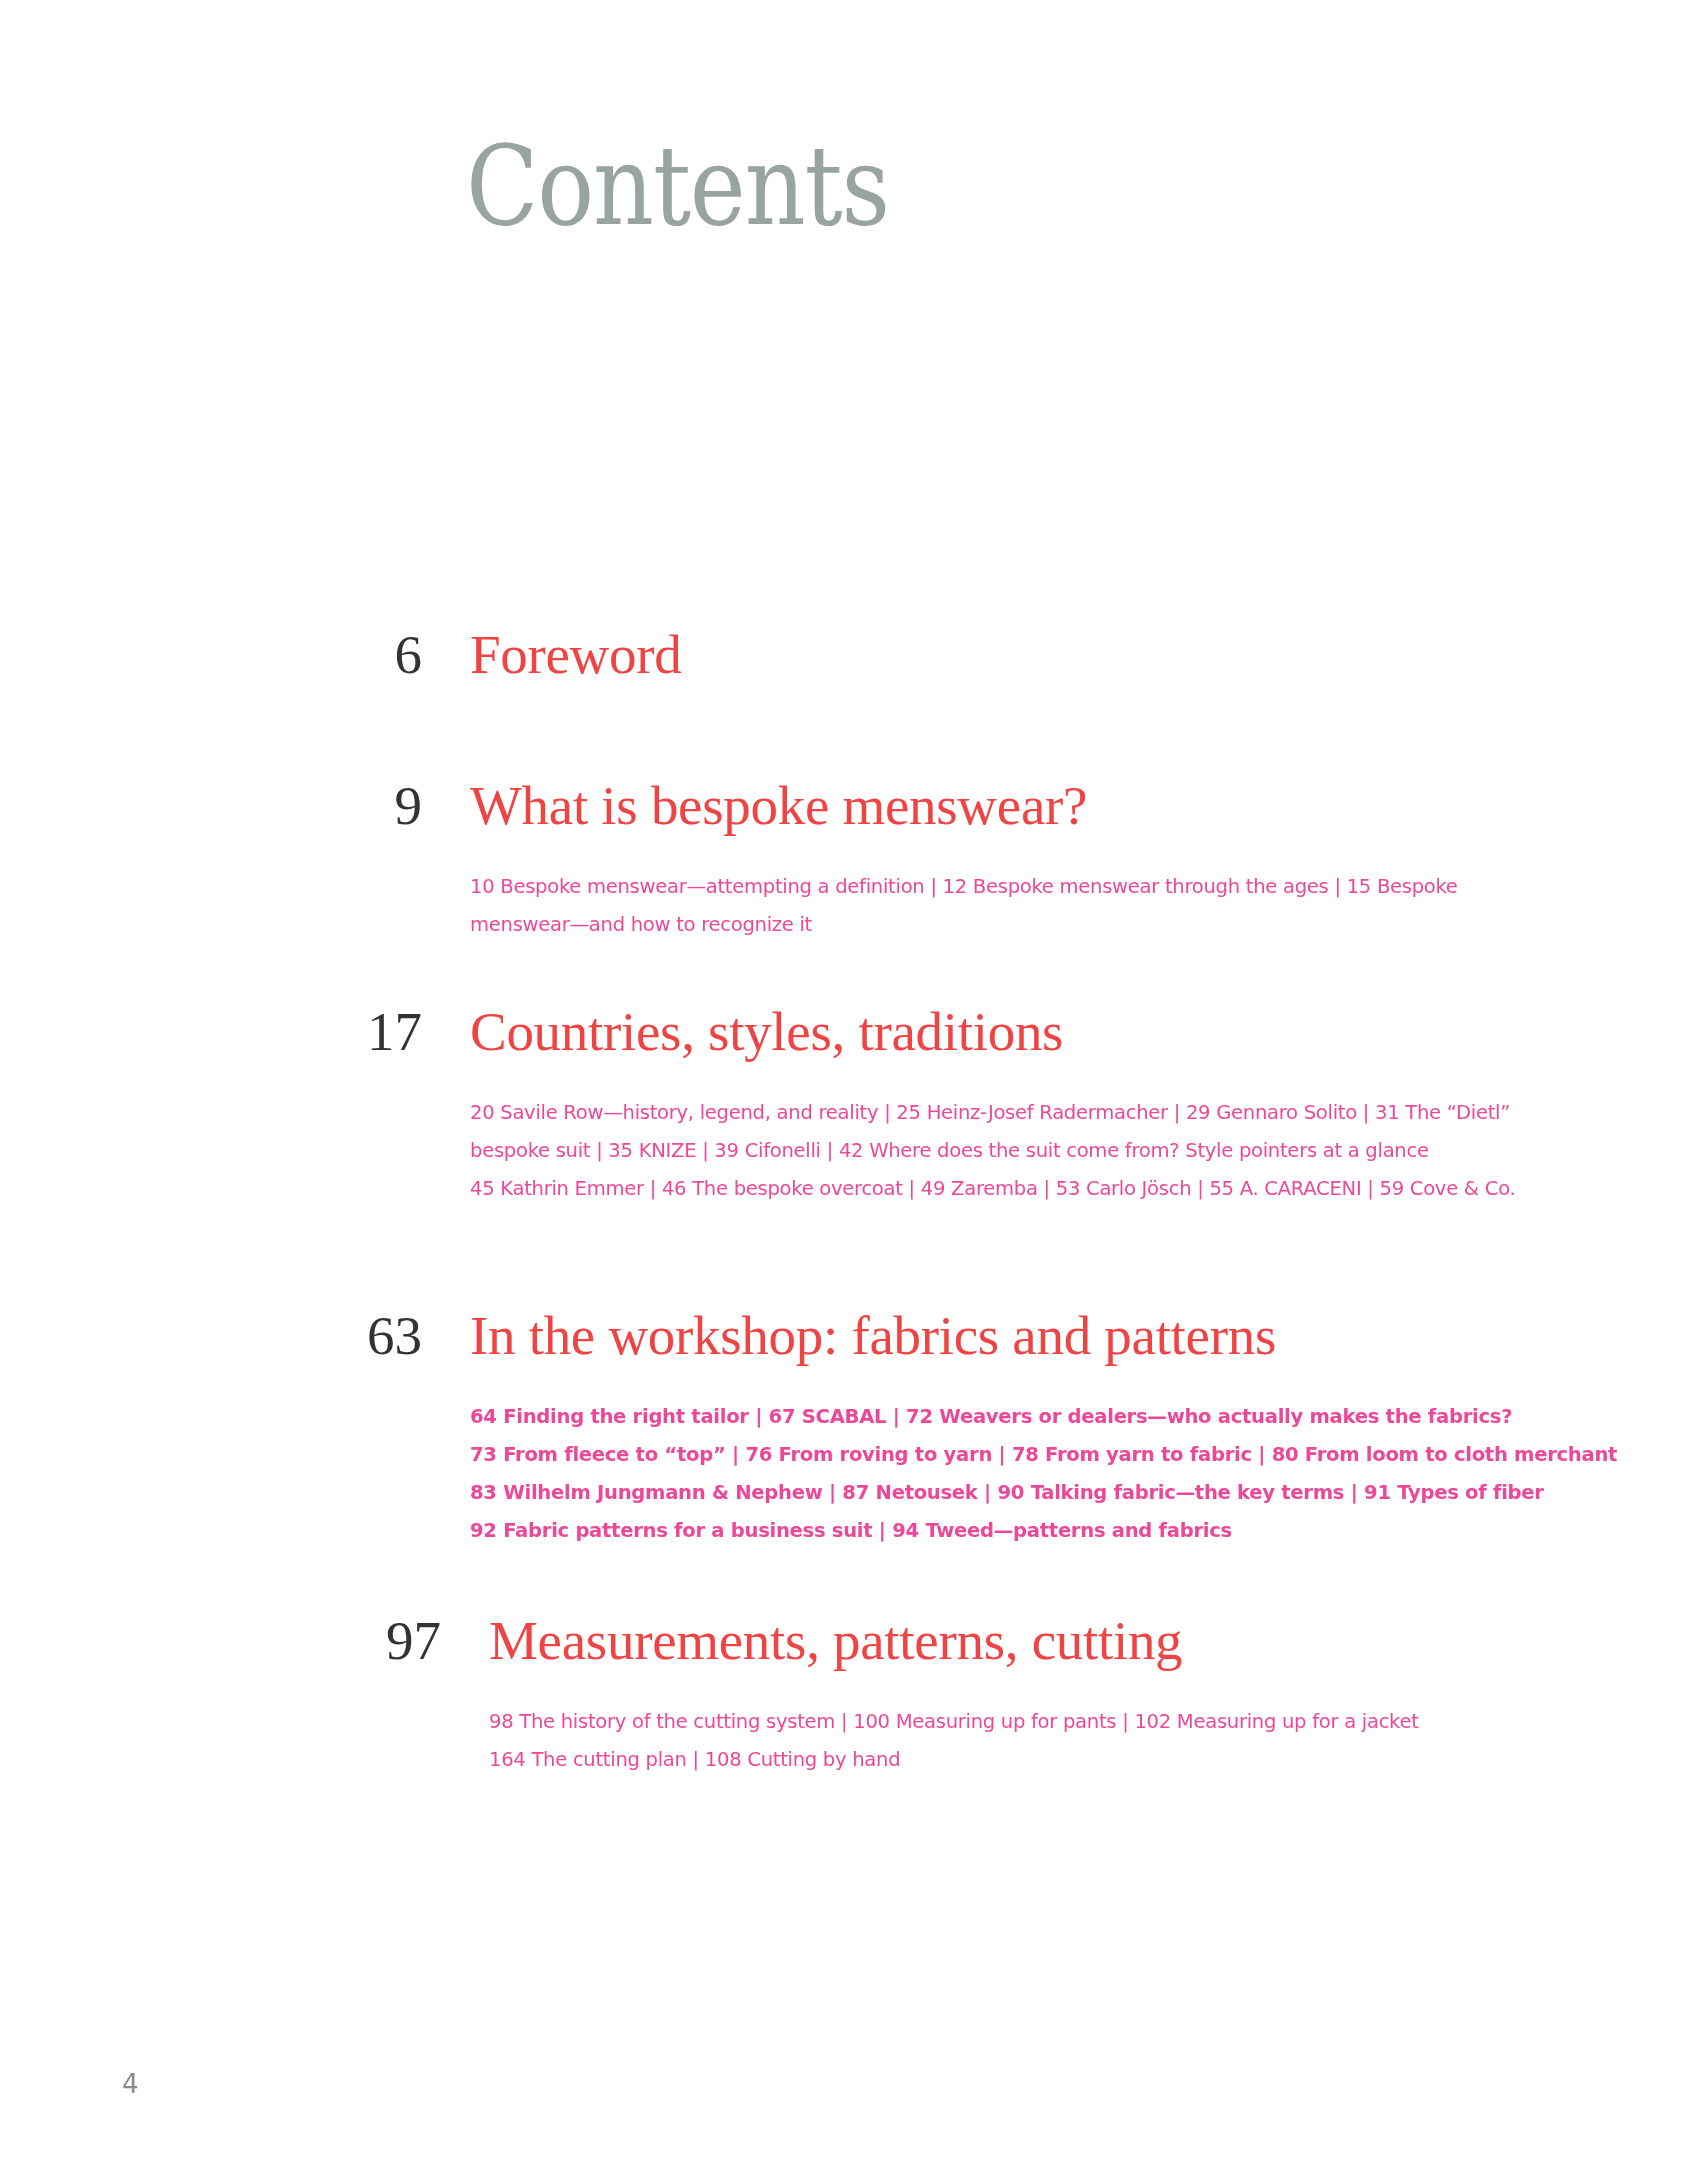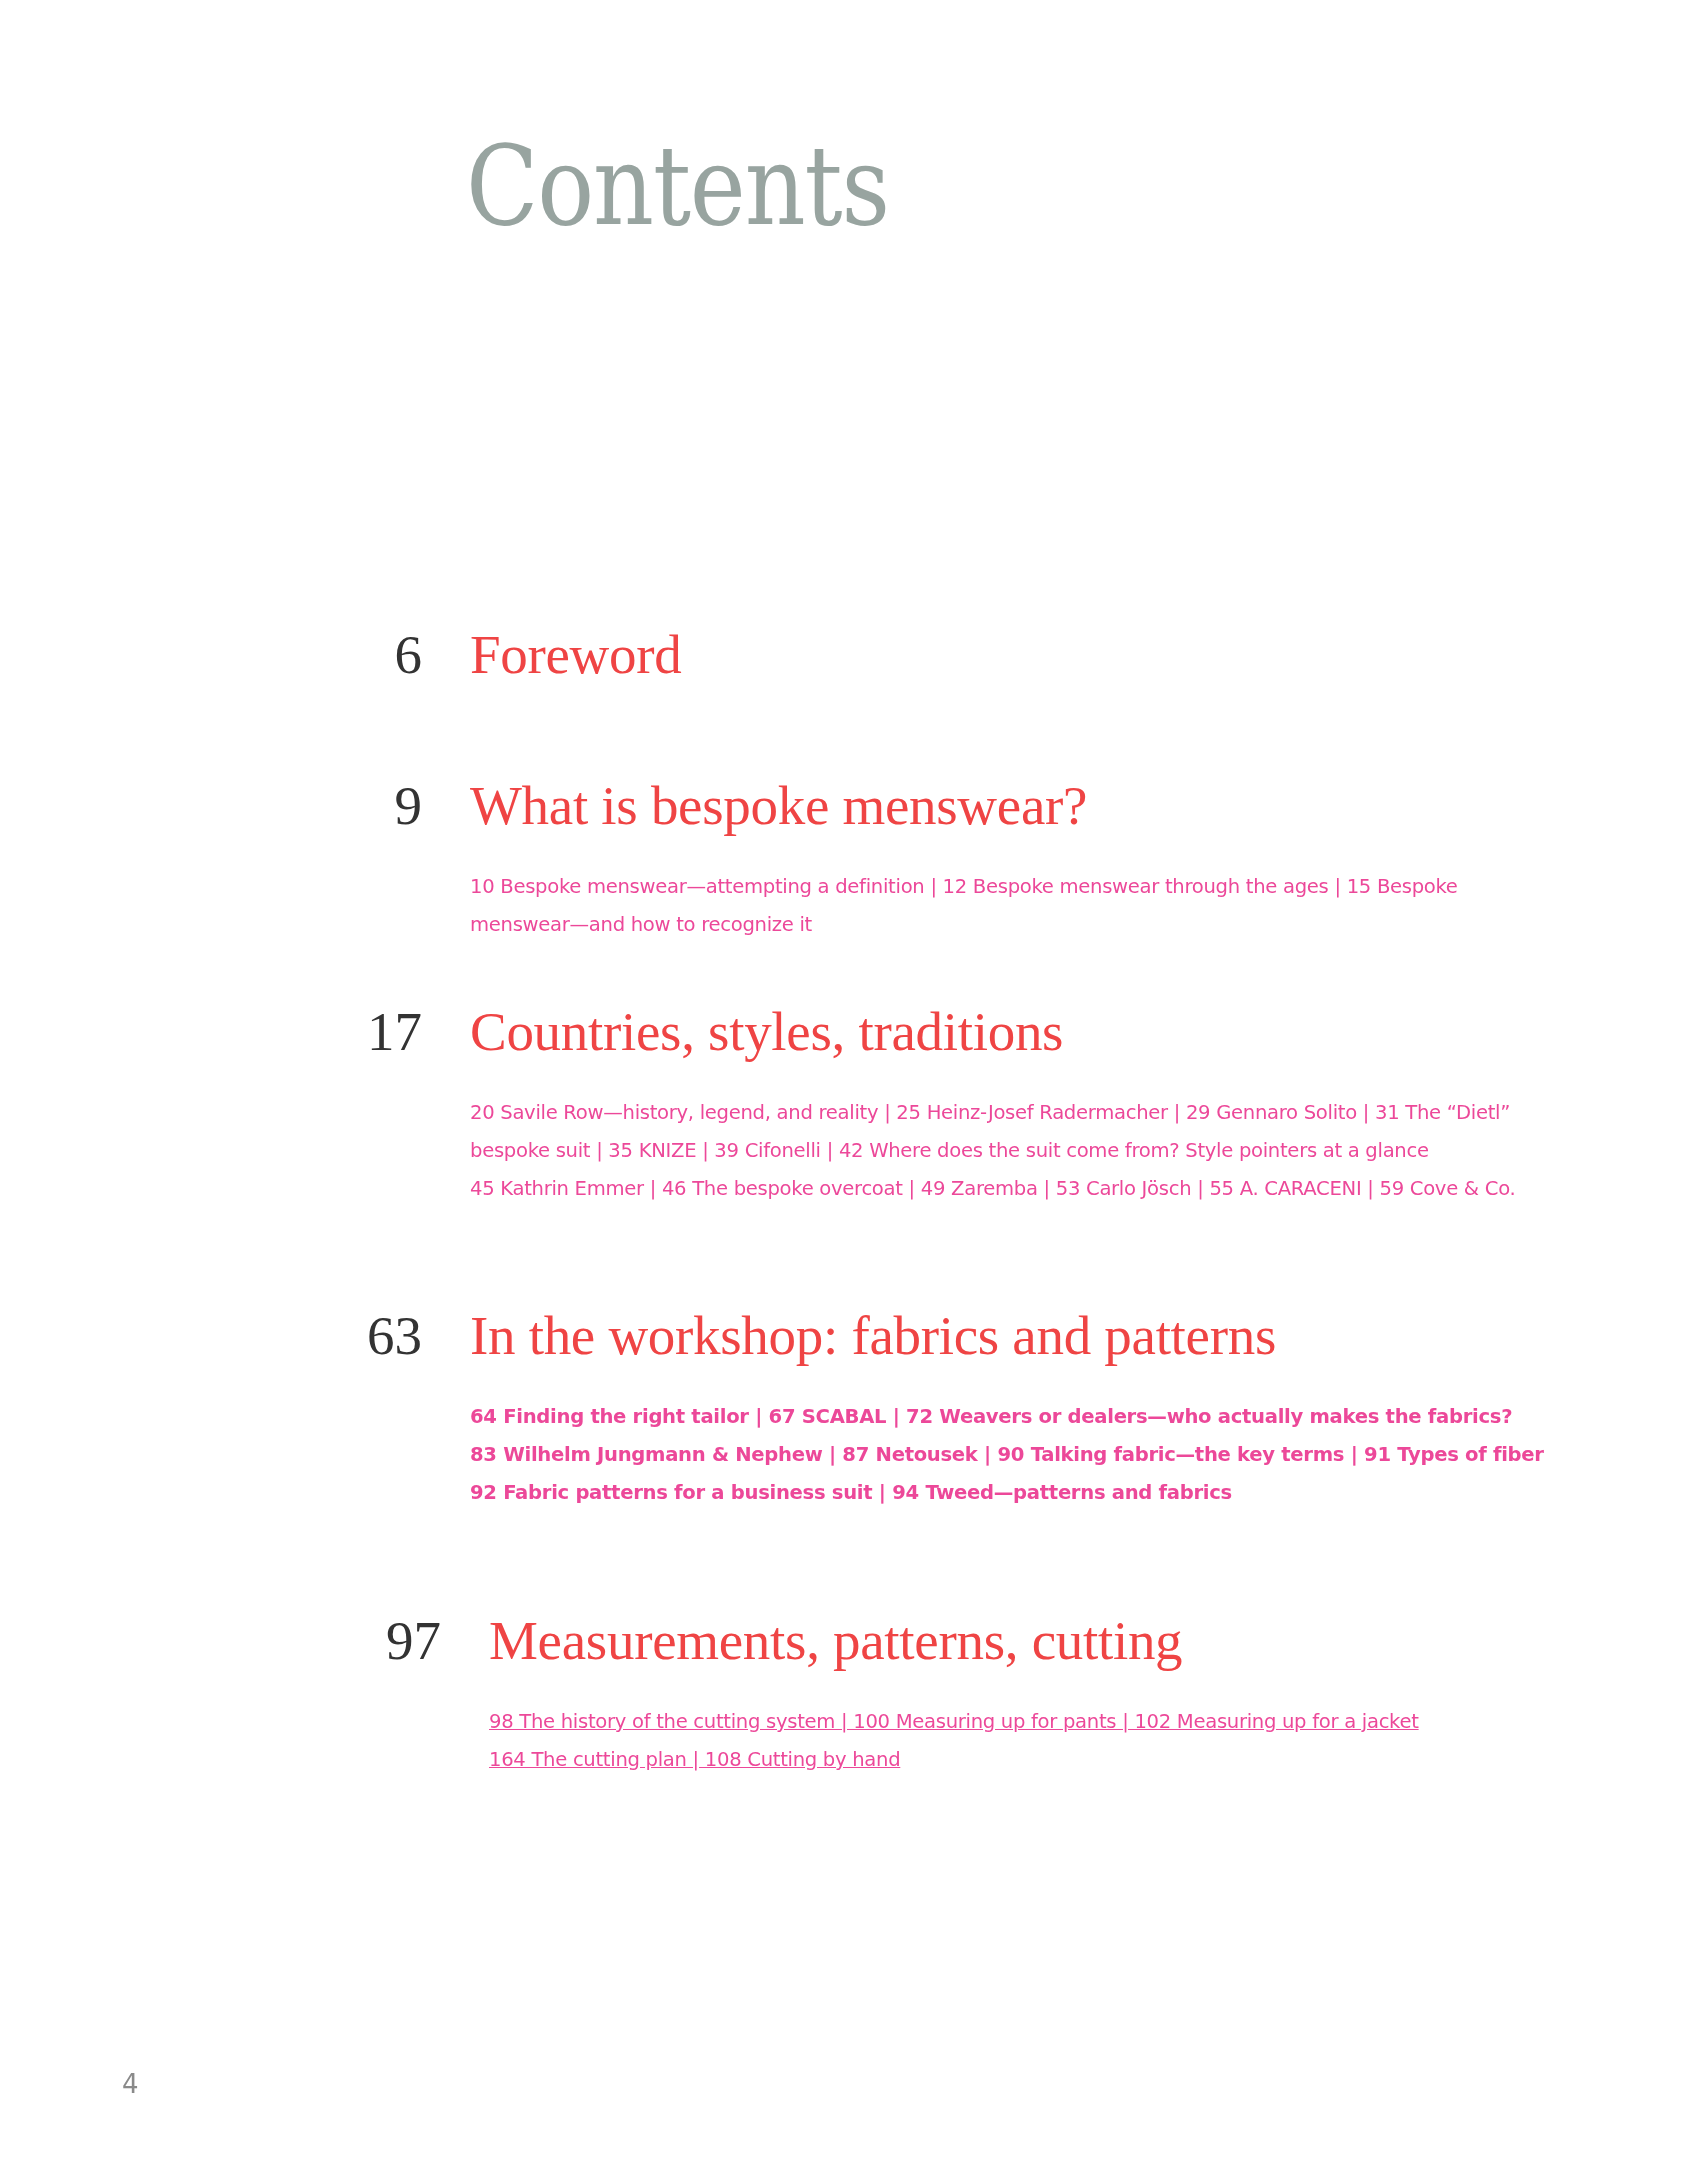--- a/index.html
+++ b/index.html
@@ -116,30 +116,31 @@
   </div>
 </div>
 
 <div class="toc-section" style="top:1303px;">
   <div class="toc-heading">
     <span class="toc-num">63</span>
     <span class="toc-title">In the workshop: fabrics and patterns</span>
   </div>
   <div class="toc-sub" style="top:95px;font-weight:bold;">
     <span class="line">64 Finding the right tailor | 67 SCABAL | 72 Weavers or dealers—who actually makes the fabrics?</span>
+    <span class="line">73 From fleece to “top” | 76 From roving to yarn | 78 From yarn to fabric | 80 From loom to cloth merchant</span>
     <span class="line">83 Wilhelm Jungmann &amp; Nephew | 87 Netousek | 90 Talking fabric—the key terms | 91 Types of fiber</span>
     <span class="line">92 Fabric patterns for a business suit | 94 Tweed—patterns and fabrics</span>
   </div>
 </div>
 
 <div class="toc-section" style="top:1608px;margin-left:19px;">
   <div class="toc-heading">
     <span class="toc-num">97</span>
     <span class="toc-title">Measurements, patterns, cutting</span>
   </div>
-  <div class="toc-sub" style="top:95px;text-decoration:underline;">
+  <div class="toc-sub" style="top:95px;">
     <span class="line">98 The history of the cutting system | 100 Measuring up for pants | 102 Measuring up for a jacket</span>
     <span class="line">164 The cutting plan | 108 Cutting by hand</span>
   </div>
 </div>
 
 <div class="page-number">4</div>
 
 
 </body></html>

